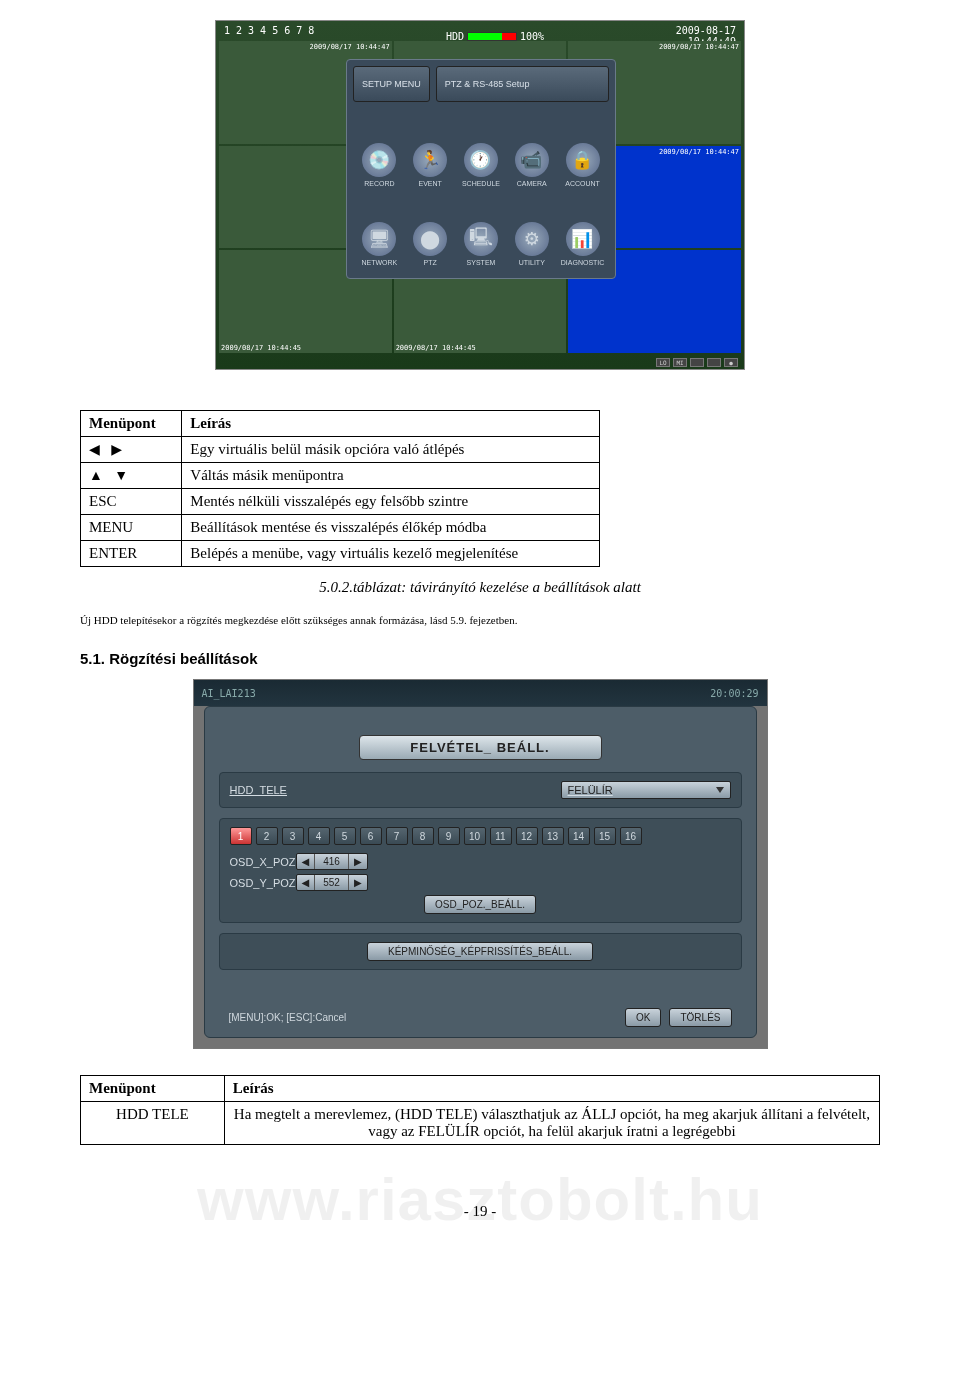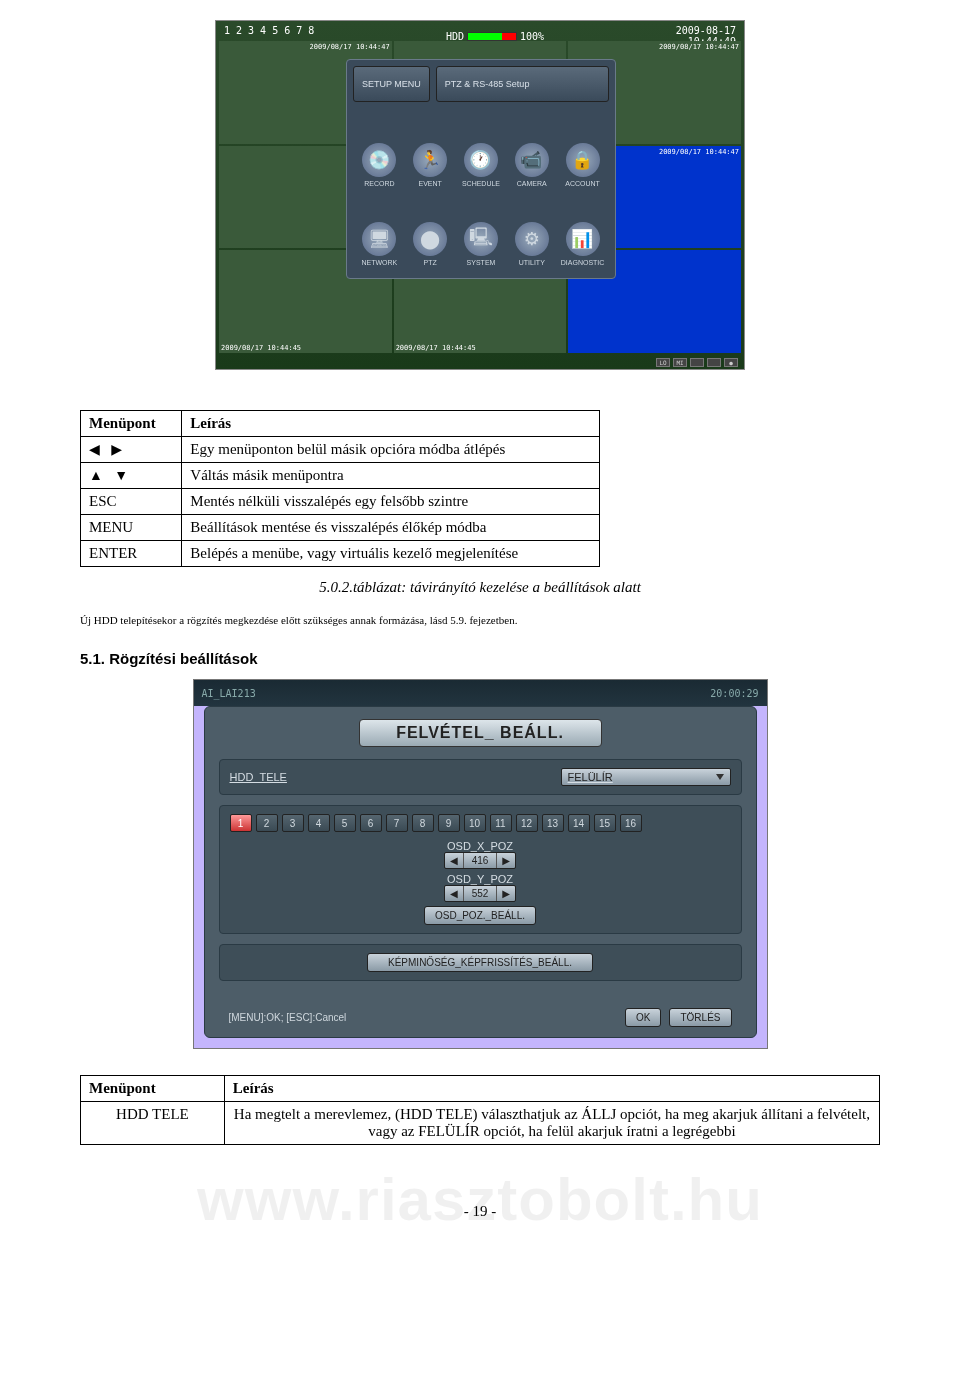--- a/index.html
+++ b/index.html
@@ -89,60 +89,60 @@
   }
   table.menu-tbl th { font-weight: bold; text-align: left; }
   .arrows { font-size: 14px; letter-spacing: 4px; }
   .caption { font-style: italic; text-align: center; font-size: 15px; margin: 4px 0 18px; }
   .para { font-size: 11px; margin-bottom: 24px; }
   h3.sec { font-family: Arial, sans-serif; font-size: 15px; font-weight: bold; margin-bottom: 12px; }
 
   
   .shot2 {
     width: 575px; height: 370px; margin: 0 auto 26px auto;
-    background: #c4b5fd; position: relative; border: 1px solid #777;
+    background: #737373; position: relative; border: 1px solid #777;
     font-family: Arial, sans-serif;
   }
   .shot2 .topstrip {
     position:absolute; top:0;left:0;right:0;height:26px;
     background:linear-gradient(#1a2a33,#22343f);
     color:#8aa; font-size:10px; display:flex;justify-content:space-between;align-items:center;
     padding:0 8px; font-family: monospace;
   }
   .shot2 .panel {
     position:absolute; top:26px; left:10px; right:10px; bottom:10px;
     background:#4d5d68; border-radius:6px; border:1px solid #2a3a44;
     padding:8px 14px;
   }
   .shot2 .title {
-    width:243px; margin:4px auto 12px;
+    width:243px; margin:20px auto 12px;
     background: linear-gradient(#dde5ea,#9aaab4);
     border:1px solid #333; border-radius:4px;
-    text-align:center; font-size:16px; font-weight:bold; color:#222;
+    text-align:center; font-size:13px; font-weight:bold; color:#222;
     padding:4px 0; letter-spacing:1px;
   }
   .shot2 .box {
     background:#3e4e58; border:1px solid #2a3a44; border-radius:4px;
     padding:8px 10px; margin-bottom:10px; color:#d5dde3; font-size:11px;
   }
   .shot2 .row1 { display:flex; justify-content:space-between; align-items:center;text-decoration:underline;}
   .shot2 .ddl {
     width:170px; background:linear-gradient(#c8d2da,#8a9aa6);
     border:1px solid #222; border-radius:2px; color:#222; font-size:11px;
     padding:2px 6px; display:flex;justify-content:space-between;align-items:center;
   }
   .shot2 .ddl .tri{ width:0;height:0;border-left:4px solid transparent;border-right:4px solid transparent;border-top:6px solid #333;}
   .shot2 .chan { display:flex; gap:4px; margin-bottom:8px;}
   .shot2 .chan span{
     width:22px;height:18px;border:1px solid #222;border-radius:2px;
     background:linear-gradient(#55656f,#3a4a54); color:#d0d8de; font-size:10px;
     display:flex;align-items:center;justify-content:center;
   }
   .shot2 .chan span.sel{ background:linear-gradient(#f99,#c33); color:#fff;}
-  .shot2 .osd { display:flex; justify-content:flex-start; align-items:center; margin:4px 0;flex-direction:column;}
+  .shot2 .osd { display:flex; justify-content:flex-start; align-items:center; margin:4px 0;}
   .shot2 .spin {
     display:flex;align-items:center; background:linear-gradient(#c8d2da,#8a9aa6);
     border:1px solid #222;border-radius:2px; font-size:10px;color:#222;
   }
   .shot2 .spin .arr{ padding:2px 5px;}
   .shot2 .spin .val{ padding:2px 8px; border-left:1px solid #555;border-right:1px solid #555;}
   .shot2 .btn {
     display:inline-block; background:linear-gradient(#c8d2da,#8a9aa6);
     border:1px solid #222; border-radius:3px; color:#222; font-size:10px;
     padding:3px 10px;
@@ -275,21 +275,21 @@
 </div>
 
 <table class="menu-tbl">
   <tbody>
           <tr>
     <th>Menüpont</th>
     <th>Leírás</th>
   </tr>
   <tr>
     <td><span class="arrows">◀ ▶</span></td>
-    <td>Egy menüponton belül másik opcióra módba átlépés</td>
+    <td>Egy virtuális belül másik opcióra való átlépés</td>
   </tr>
   <tr>
     <td><span class="arrows">▲ ▼</span></td>
     <td>Váltás másik menüpontra</td>
   </tr>
   <tr>
     <td>ESC</td>
     <td>Mentés nélküli visszalépés egy felsőbb szintre</td>
   </tr>
   <tr>

